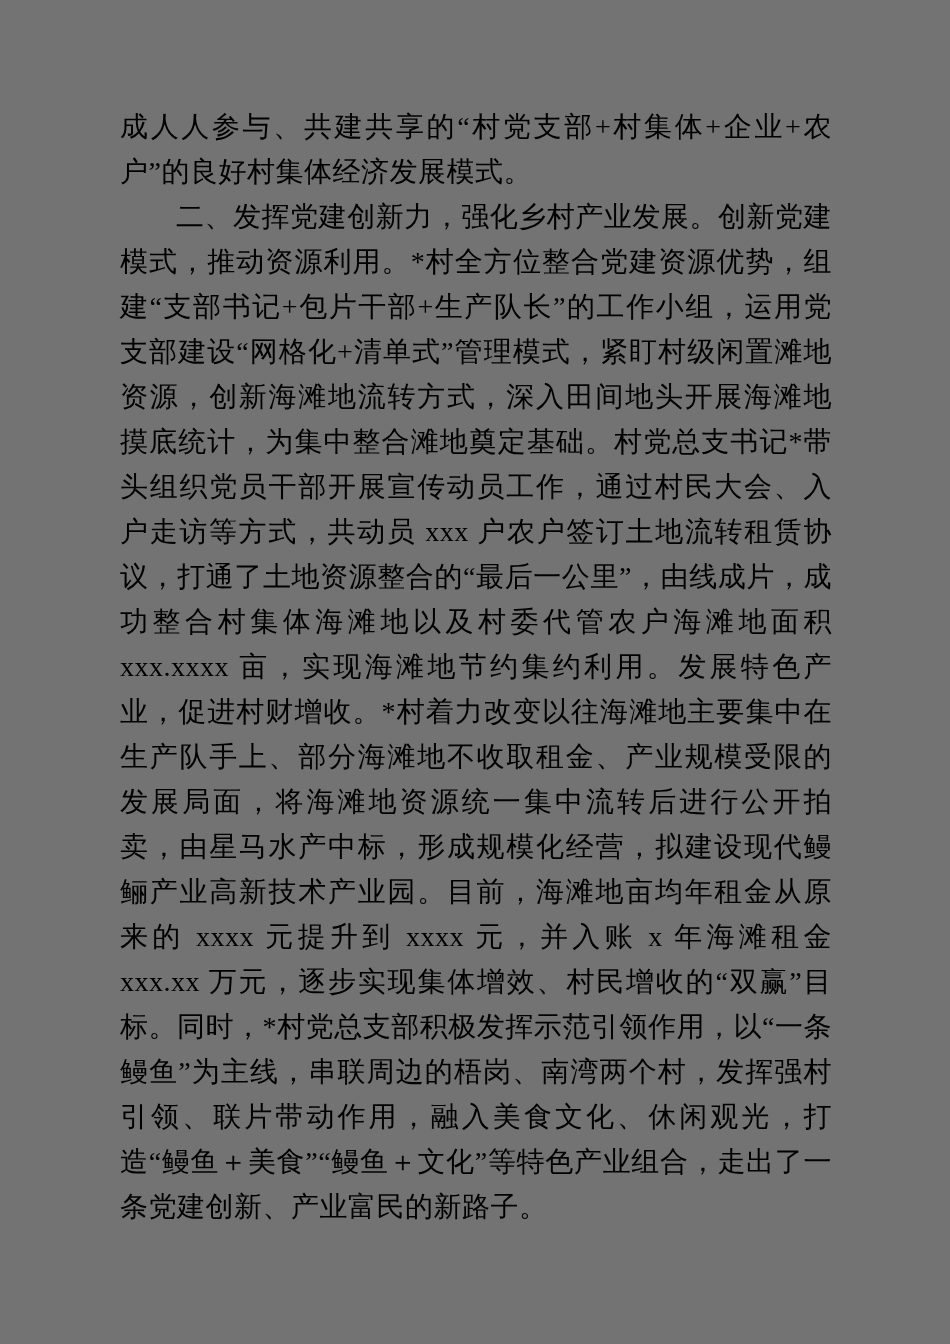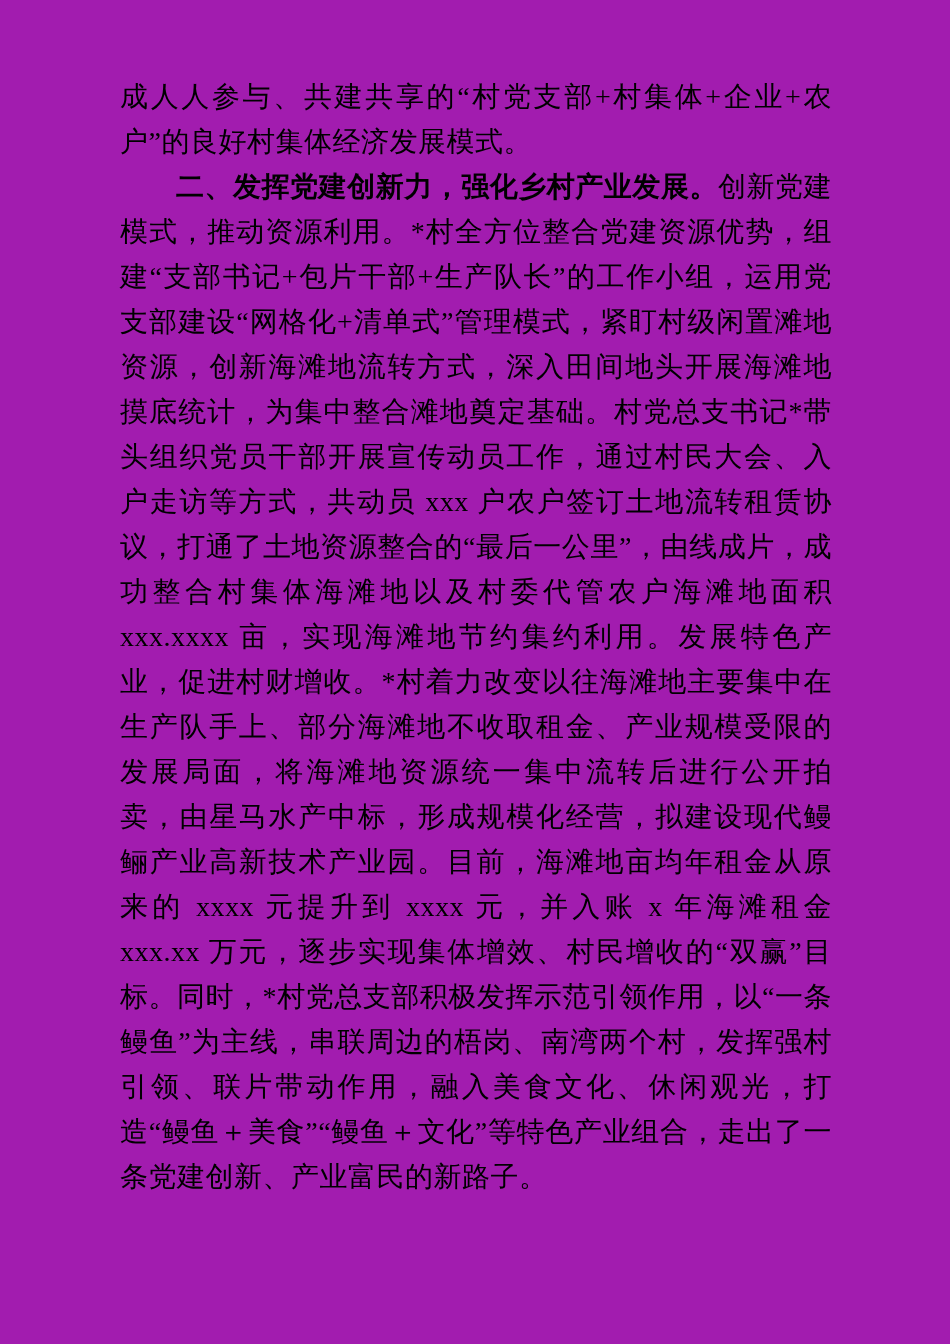--- a/index.html
+++ b/index.html
@@ -4,42 +4,42 @@
 <style>
   html, body {
     margin: 0;
     padding: 0;
     background: #ffffff;
   }
   .page {
     position: relative;
     width: 950px;
     height: 1344px;
-    background: #a21caf;
+    background: #737373;
     box-sizing: border-box;
-    padding: 74px 118px 0 120px;
+    padding: 104px 118px 0 120px;
     overflow: hidden;
   }
   .doc-body {
     font-family: "Liberation Serif", "DejaVu Serif", serif;
     font-size: 28px;
     line-height: 45px;
     color: #000000;
     text-align: justify;
     letter-spacing: 0.5px;
   }
   .para {
     margin: 0;
     padding: 0;
   }
   .para.indent {
     text-indent: 2em;
   }
   .seg-bold {
-    font-weight: bold;
+    font-weight: normal;
   }
   .seg-regular {
     font-weight: normal;
   }
 </style>
 </head>
 <body>
 
 <div class="page">
   <div class="doc-body">

